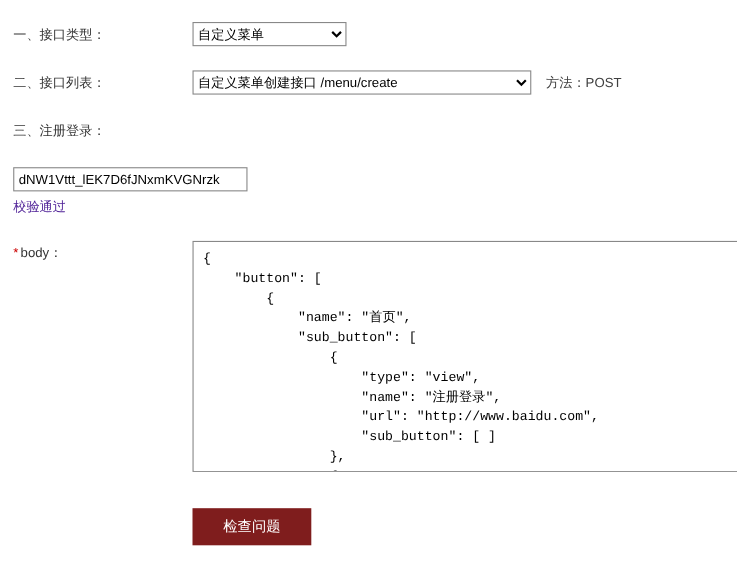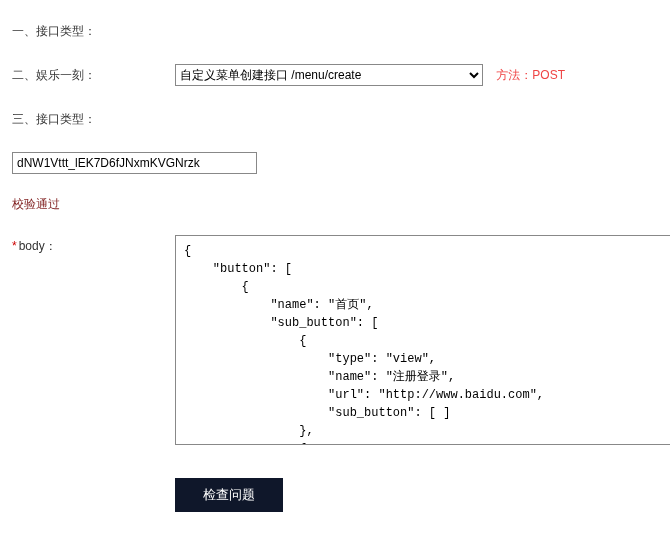--- a/index.html
+++ b/index.html
@@ -34,87 +34,92 @@
       font-family: inherit;
       font-size: 12px;
       height: 22px;
       border: 1px solid #888;
       background: #fff;
     }
     .select-type { width: 140px; }
     .select-list { width: 308px; }
     .method-label {
       display: inline-block;
-      color: #ef4444;
+      color: #404040;
       margin-left: 10px;
       line-height: 22px;
     }
     .text-input {
-      width: 245px;
+      width: 213px;
       height: 22px;
       border: 1px solid #888;
       padding: 0 4px;
       font-family: inherit;
       font-size: 12px;
     }
     .hint {
       color: #aaa;
       margin-top: 8px;
       font-size: 12px;
     }
     .validate-ok {
-      color: #7f1d1d;
-      margin-top: 22px;
+      color: #4c1d95;
+      margin-top: 6px;
       font-size: 12px;
     }
     .body-textarea {
       width: 508px;
       height: 210px;
       border: 1px solid #888;
       font-family: SimSun, "Courier New", monospace;
       font-size: 12px;
       padding: 6px 8px;
       line-height: 1.5;
       white-space: pre;
       overflow: auto;
       resize: none;
     }
     .check-btn {
       display: inline-block;
-      background: #0f172a;
+      background: #7f1d1d;
       color: #fff;
       border: none;
       padding: 8px 28px;
       font-size: 13px;
       margin-top: 4px;
       cursor: pointer;
       font-family: inherit;
     }
     .row-body { margin-bottom: 26px; }
     .row-btn { margin-bottom: 0; }
   </style>
 </head>
 <body>
 
 <div class="row">
   <div class="label-col">一、接口类型：</div>
+  <div class="content-col">
+    <select class="select-type">
+      <option>自定义菜单</option>
+    </select>
+  </div>
 </div>
 
 <div class="row">
-  <div class="label-col">二、娱乐一刻：</div>
+  <div class="label-col">二、接口列表：</div>
   <div class="content-col">
     <select class="select-list">
       <option>自定义菜单创建接口 /menu/create</option>
     </select>
     <span class="method-label">方法：POST</span>
   </div>
 </div>
 
 <div class="row">
-  <div class="label-col">三、接口类型：</div>
+  <div class="label-col">三、注册登录：</div>
   <div class="content-col"></div>
 </div>
 
 <div class="row">
   <div class="content-col">
     <input type="text" class="text-input" value="dNW1Vttt_lEK7D6fJNxmKVGNrzk" style="">
     <div class="validate-ok">校验通过</div>
   </div>
 </div>
 

